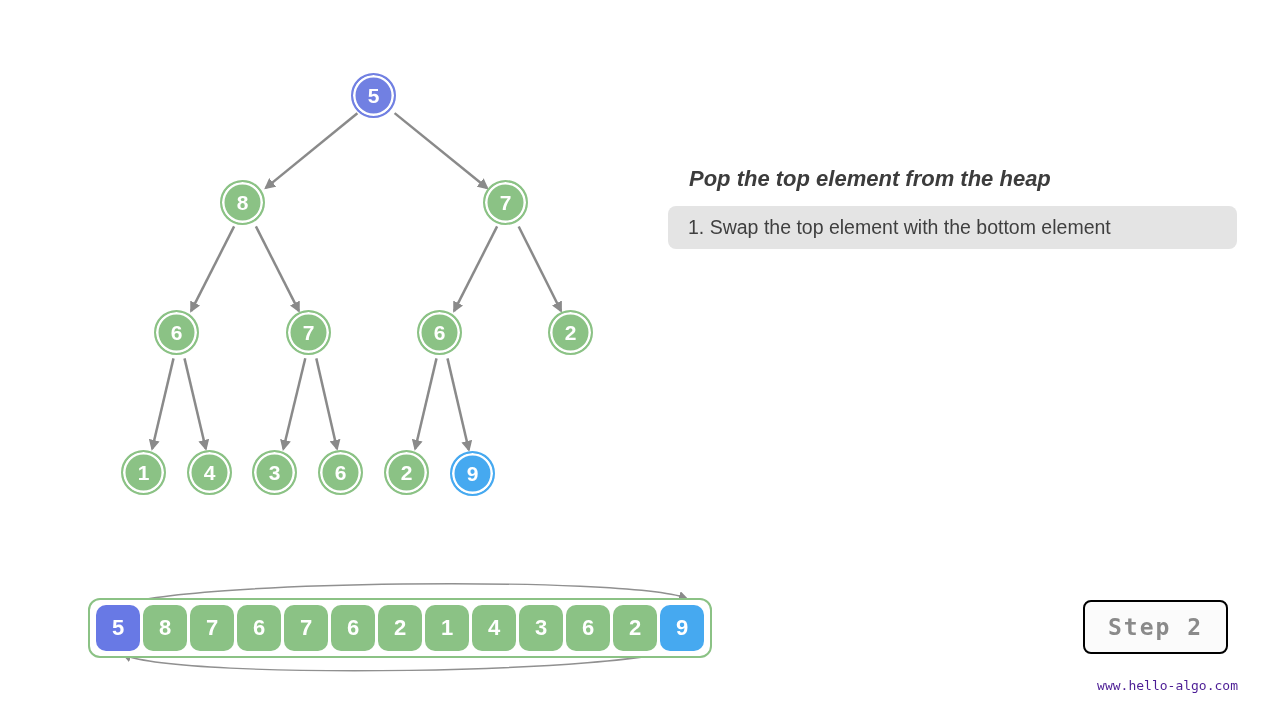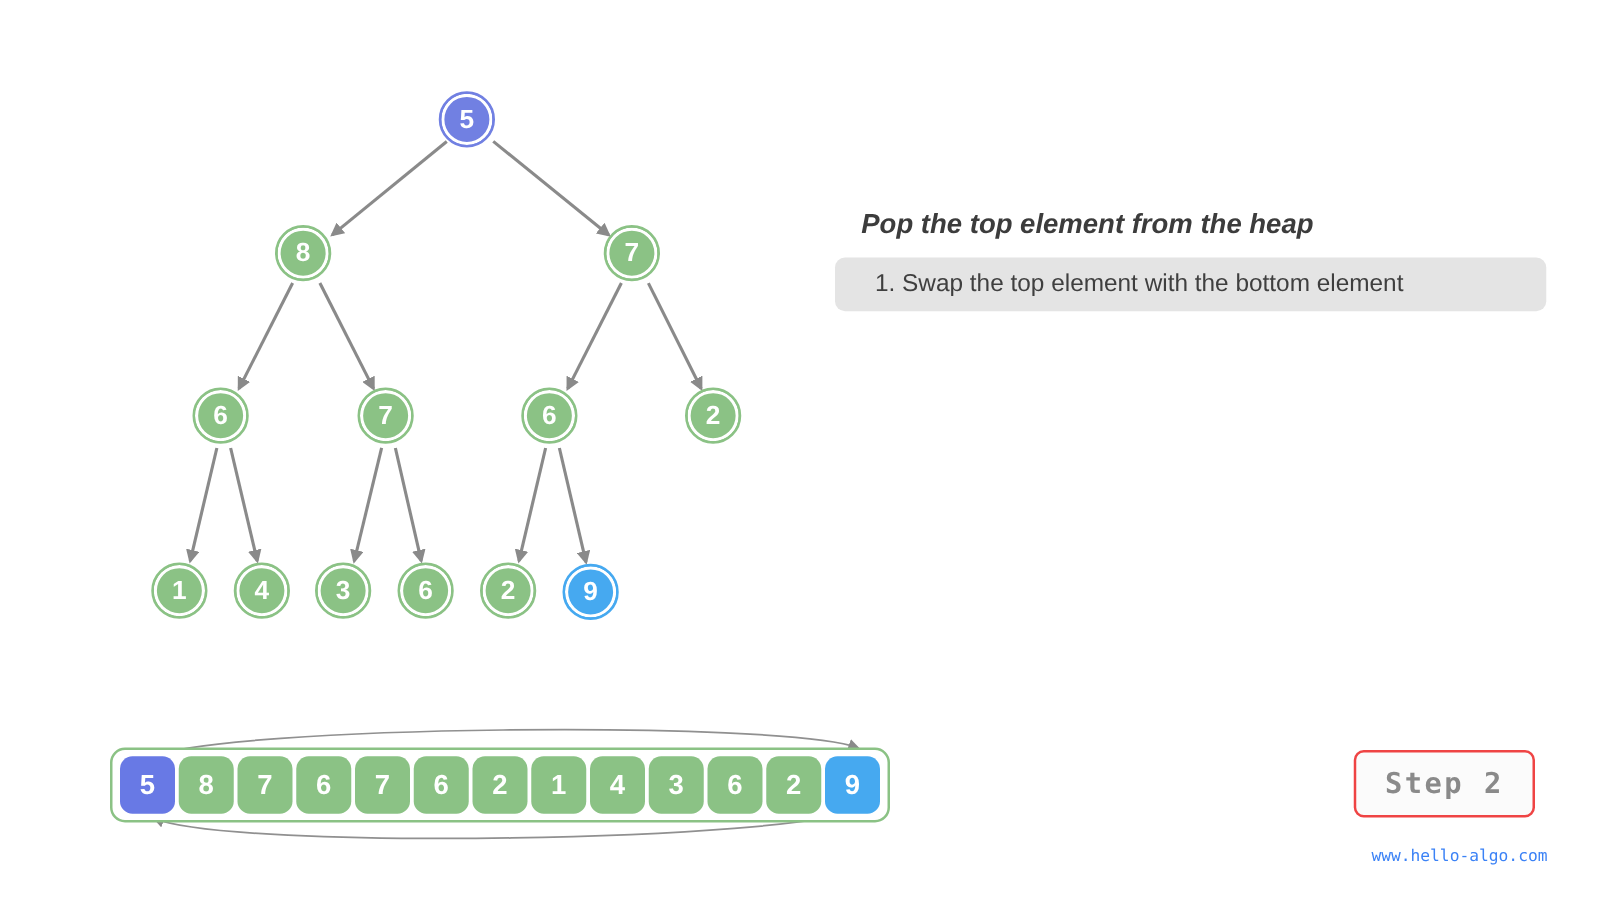--- a/index.html
+++ b/index.html
@@ -41,21 +41,21 @@
     white-space: nowrap;
     font-style: italic;
   }
   .caption {
     position: absolute;
     left: 668px; top: 206px;
     width: 569px; height: 43px;
     background: #E4E4E4;
     border-radius: 8px;
     display: flex; align-items: center;
-    padding-left: 32px;
+    padding-left: 20px;
     font-size: 19.5px;
     color: #3F3F3F;
     white-space: nowrap;
   }
   
   .array-wrap {
     position: absolute;
     left: 88px; top: 598px;
     width: 624px; height: 60px;
     border: 2px solid #8BC285;
@@ -75,36 +75,36 @@
     font-size: 22px;
   }
   .cell.green  { background: #8BC285; }
   .cell.purple { background: #6879E5; }
   .cell.blue   { background: #46A9F0; }
   
   .step-badge {
     position: absolute;
     left: 1083px; top: 600px;
     width: 145px; height: 54px;
-    border: 2px solid #ef4444;
+    border: 2px solid #000000;
     border-radius: 8px;
     background: #FBFBFB;
     display: flex; align-items: center; justify-content: center;
     font-family: "DejaVu Sans Mono", monospace;
     font-weight: bold;
     font-size: 23px;
     letter-spacing: 2px;
     color: #8A8A8A;
   }
   .watermark {
     position: absolute;
     right: 42px; top: 678px;
     font-family: "DejaVu Sans Mono", monospace;
     font-size: 13px;
-    color: #3b82f6;
+    color: #4c1d95;
   }
 </style>
 </head>
 <body>
 
 <div class="canvas">
 
   <svg class="edges-layer" width="1280" height="720" viewBox="0 0 1280 720" xmlns="http://www.w3.org/2000/svg">
     <defs>
       <marker id="arrow" viewBox="0 0 10 10" markerWidth="11" markerHeight="11" markerUnits="userSpaceOnUse" refX="8" refY="5" orient="auto">

